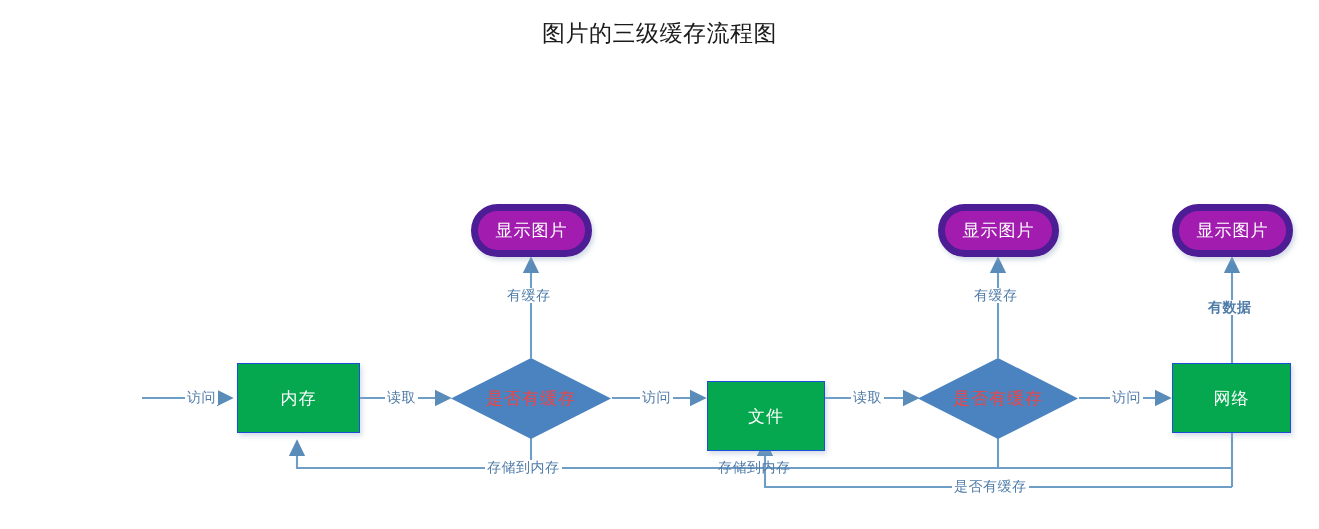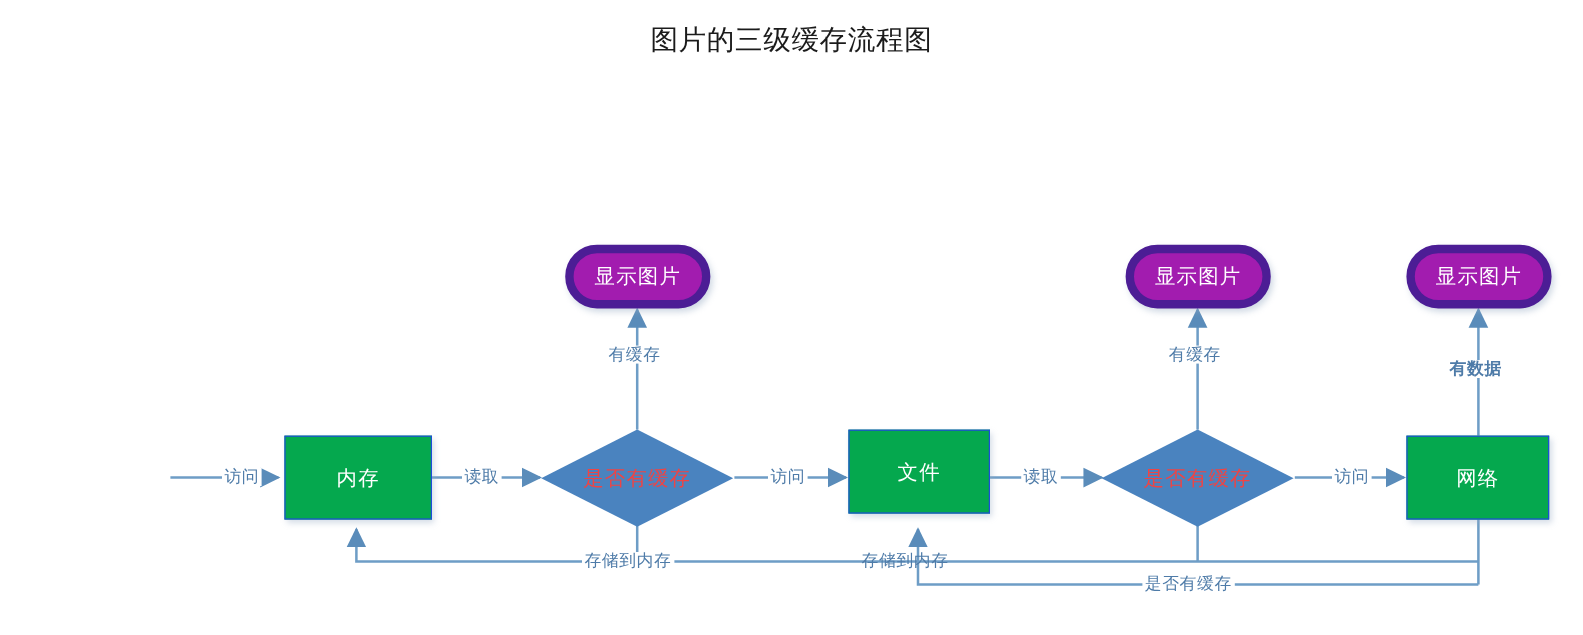--- a/index.html
+++ b/index.html
@@ -143,21 +143,21 @@
     <svg width="160" height="81" viewBox="0 0 160 81" xmlns="http://www.w3.org/2000/svg">
       <polygon points="80,0 160,40.5 80,81 0,40.5" fill="#4a83bf"></polygon>
     </svg>
     <div class="diamond-label">是否有缓存</div>
   </div>
 
   <div class="node pill" style="left:471px; top:204px; width:121px; height:53px;">
     <span>显示图片</span>
   </div>
 
-  <div class="node rect" style="left:707px; top:358px; width:118px; height:70px;">
+  <div class="node rect" style="left:707px; top:381px; width:118px; height:70px;">
     <span>文件</span>
   </div>
 
   <div class="diamond-wrap" style="left:918px; top:358px; width:160px; height:81px;">
     <svg width="160" height="81" viewBox="0 0 160 81" xmlns="http://www.w3.org/2000/svg">
       <polygon points="80,0 160,40.5 80,81 0,40.5" fill="#4a83bf"></polygon>
     </svg>
     <div class="diamond-label">是否有缓存</div>
   </div>
 

